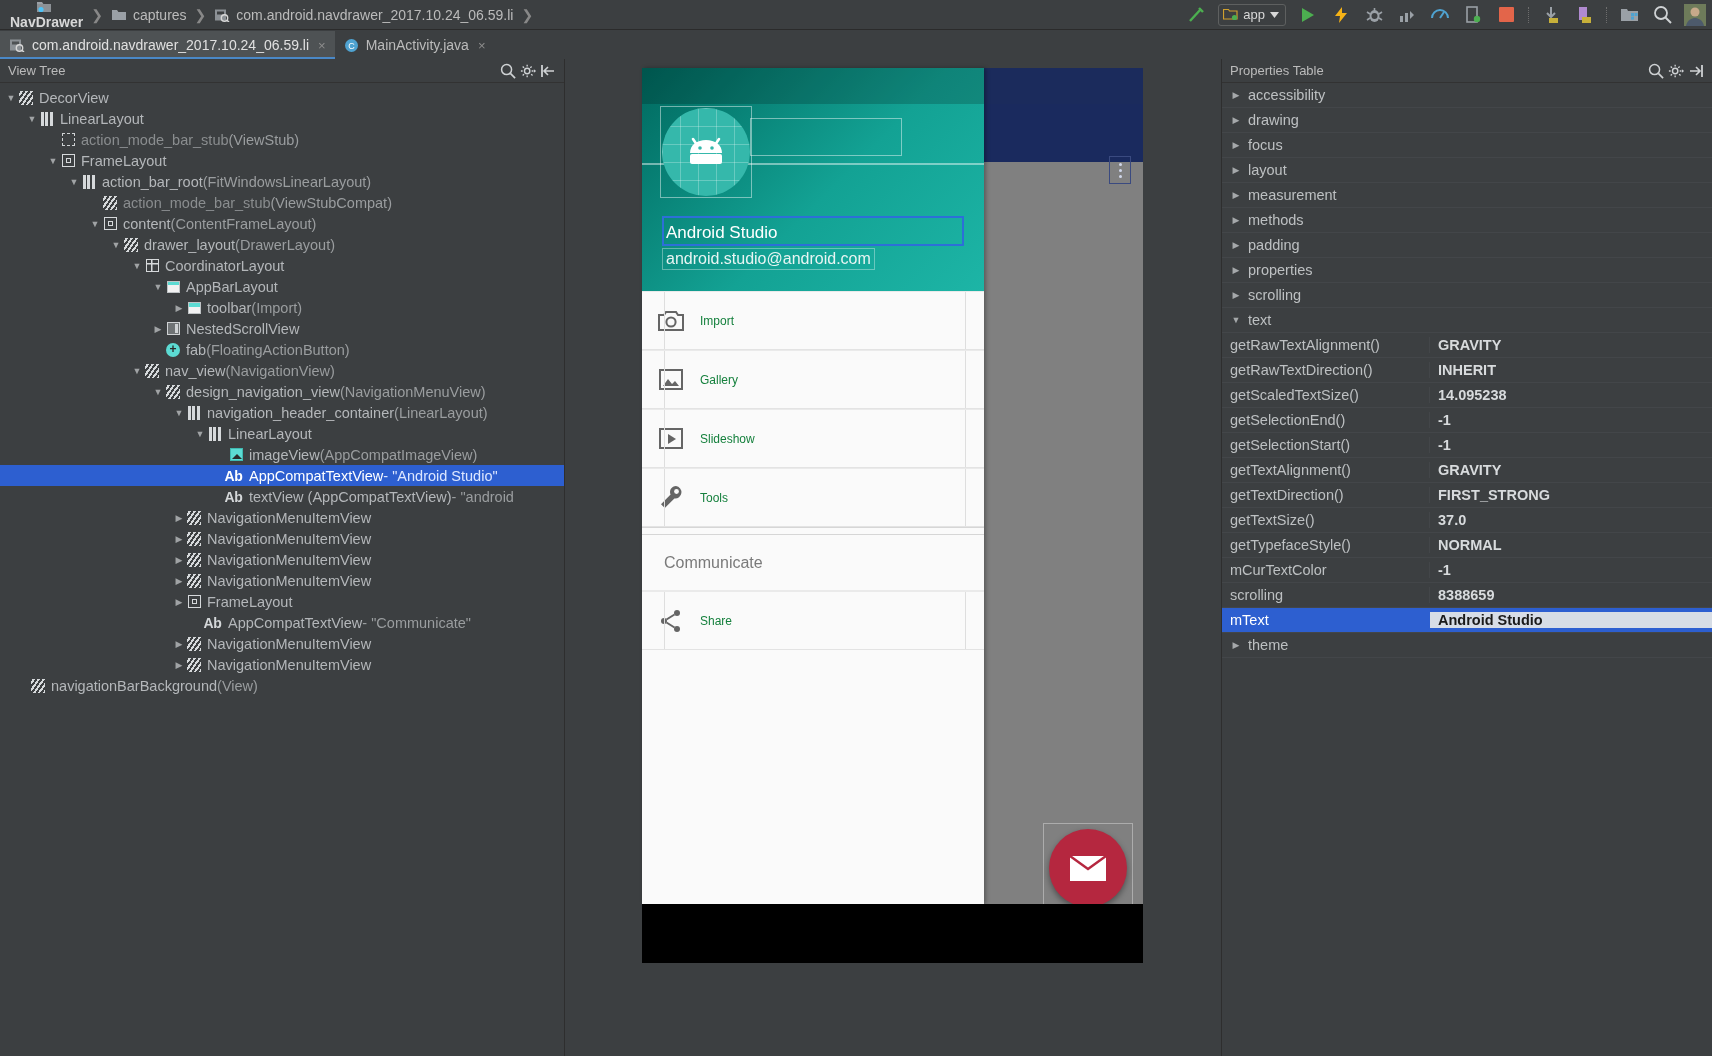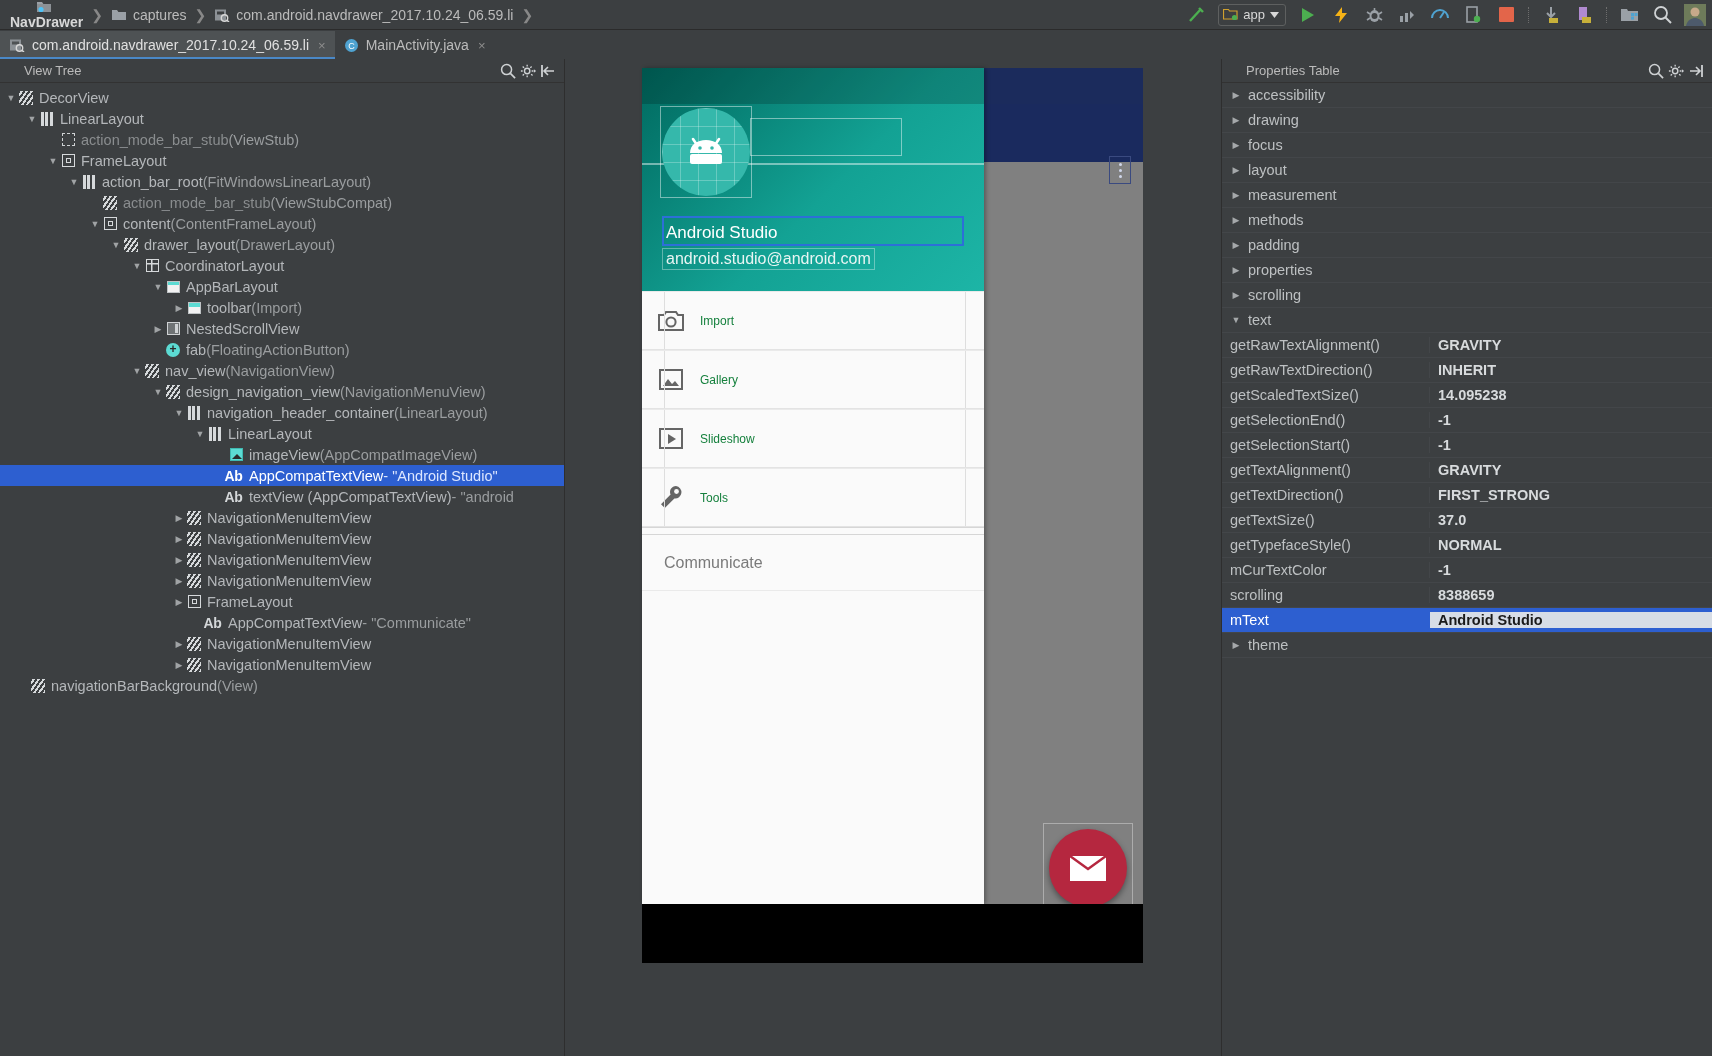--- a/index.html
+++ b/index.html
@@ -46,21 +46,21 @@
     content:""; position:absolute; left:0; right:0; bottom:0; height:2px; background:#4a88c7;
   }
   .xclose { color: #8d8d8d; font-size: 13px; margin-left: 2px; }
 
   
   .leftpanel {
     position: absolute; top: 59px; left: 0; width: 565px; height: 997px;
     background: #3c3f41; border-right: 1px solid #2e2e2e;
   }
   .panelhdr {
-    height: 24px; display: flex; align-items: center; padding: 0 6px 0 24px;
+    height: 24px; display: flex; align-items: center; padding: 0 6px 0 8px;
     color: #bbbbbb; font-size: 13px; border-bottom: 1px solid #323232;
   }
   .panelhdr .title { flex: 1; }
   .phicon { width: 20px; height: 20px; display:inline-flex; align-items:center; justify-content:center; }
 
   .tree { position: relative; padding-top: 4px; }
   .trow {
     height: 21px; display: flex; align-items: center; font-size: 14.5px;
     color: #b4b7ba; white-space: nowrap; padding-left: 4px;
   }
@@ -701,20 +701,32 @@
                   <circle cx="17.5" cy="6.5" r="2.4" fill="#fafafa"></circle>
                 </svg>
             </span>
             <span class="mlabel">Tools</span>
           </div>
 
           <div class="msep"></div>
 
           <div class="mheader">Communicate</div>
 
+          <div class="mitem">
+            <span class="micon">
+              <svg width="24" height="24" viewBox="0 0 24 24">
+                  <circle cx="18" cy="4" r="3" fill="#656565"></circle>
+                  <circle cx="5" cy="12" r="3" fill="#656565"></circle>
+                  <circle cx="18" cy="20" r="3" fill="#656565"></circle>
+                  <line x1="7.5" y1="10.5" x2="15.5" y2="5.5" stroke="#656565" stroke-width="2"></line>
+                  <line x1="7.5" y1="13.5" x2="15.5" y2="18.5" stroke="#656565" stroke-width="2"></line>
+                </svg>
+            </span>
+            <span class="mlabel">Share</span>
+          </div>
 
 
           <div class="drawer-rest"></div>
         </div>
       </div>
 
       <div class="fabwf"></div>
       <div class="fab">
         <svg width="38" height="27" viewBox="0 0 38 27">
             <rect x="1" y="1" width="36" height="25" fill="#ffffff"></rect>

